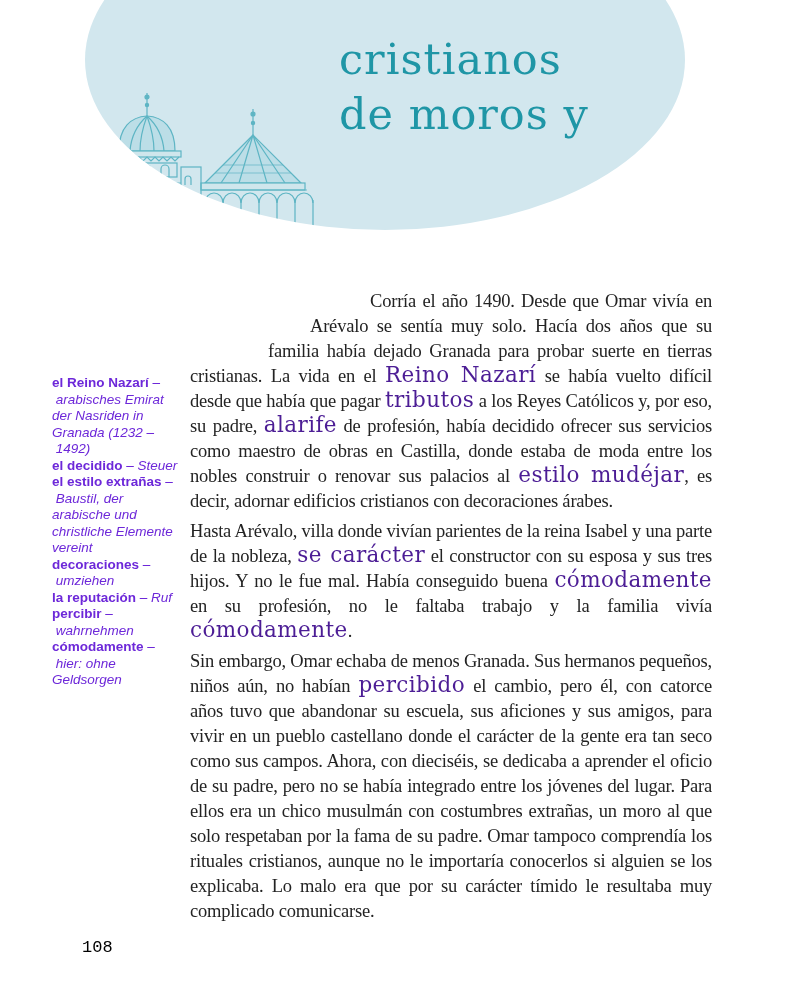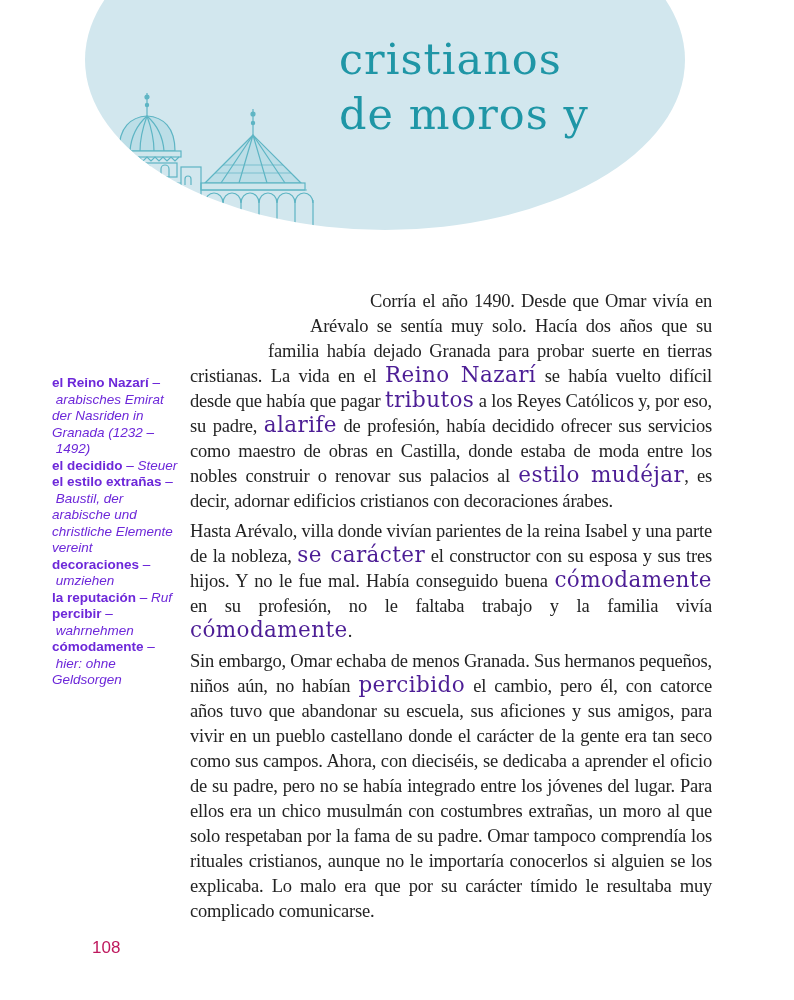--- a/index.html
+++ b/index.html
@@ -27,22 +27,22 @@
   .story{position:absolute;left:190px;top:289px;width:522px;
          font-size:18.5px;line-height:25px;color:#232323;text-align:justify;
          letter-spacing:-0.2px;}
   .story p{margin:0 0 5px 0;}
   .cut{float:left;clear:left;height:25px;}
   .c1{width:180px;}.c2{width:120px;}.c3{width:78px;}
   .kw{font-family:"DejaVu Serif",serif;color:#4c1d95;font-size:21.5px;line-height:1;
       letter-spacing:0.4px;white-space:normal;}
 
   
-  .page-number{position:absolute;left:92px;top:938px;
-               font-family:Liberation Sans, sans-serif;font-size:17px;color:#be185d;}
+  .page-number{position:absolute;left:82px;top:938px;
+               font-family:Liberation Mono, monospace;font-size:17px;color:#000000;}
 </style>
 </head>
 <body>
 
 <div class="page">
 
   <div class="header-ellipse">
 
     <svg class="illustration" width="245" height="137" viewBox="0 0 245 137" aria-hidden="true">
       <g stroke="#4aacbc" stroke-width="1.2" fill="none" opacity="0.85">

